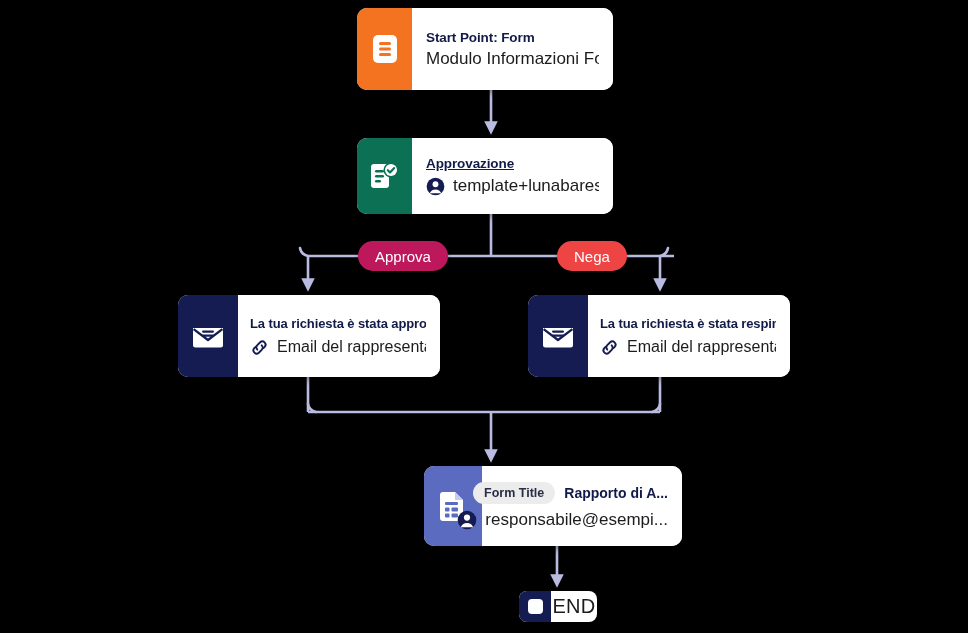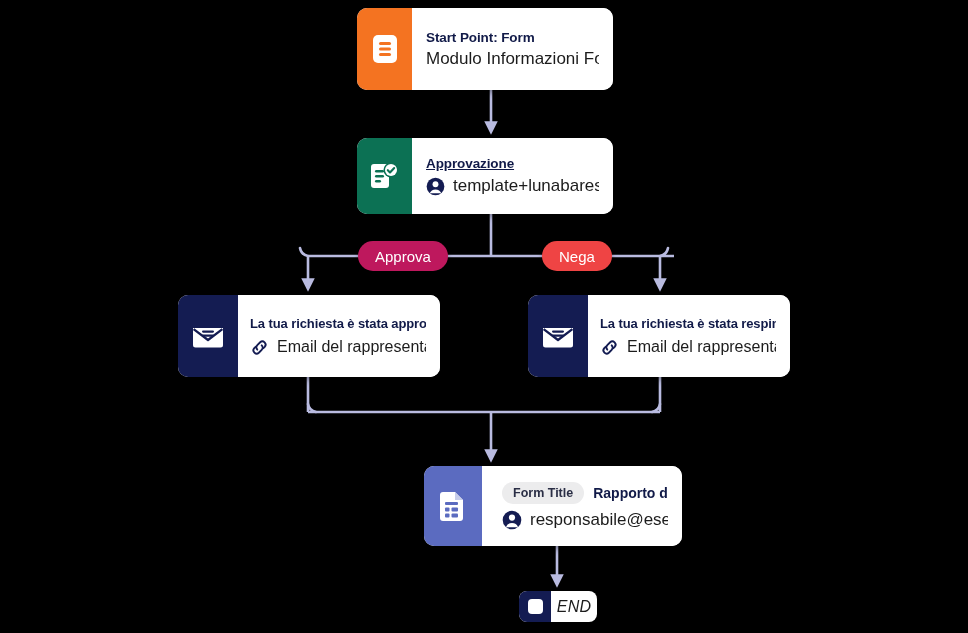--- a/index.html
+++ b/index.html
@@ -107,21 +107,21 @@
   }
   #node-email-rejected .node-icon { width: 60px; background: #141C52; }
 
   .email-node .node-body { padding-left: 12px; }
   .email-node .node-title { margin-bottom: 7px; font-size: 13px; }
 
   #node-form {
     left: 424px; top: 466px; width: 258px; height: 80px;
   }
   #node-form .node-icon { width: 58px; background: #5B6BC0; }
-  #node-form .node-body { padding-left: 20px; }
+  #node-form .node-body { padding-left: 2px; align-items: flex-end; }
   #node-form .node-title-row {
     display: flex;
     align-items: center;
     gap: 9px;
     margin-bottom: 6px;
     white-space: nowrap;
     overflow: hidden;
   }
 
   .pill-badge {
@@ -164,44 +164,43 @@
     width: 15px; height: 15px;
     background: #ffffff;
     border-radius: 4px;
   }
   #node-end .end-label {
     flex: 1;
     display: flex;
     align-items: center;
     justify-content: center;
     color: #1c1c1c;
-    font-size: 16px;
+    font-size: 20px;
     letter-spacing: 0.2px;
-    font-style: italic;
   }
 
   
   .branch-pill {
     position: absolute;
     height: 30px;
     border-radius: 16px;
     display: flex;
     align-items: center;
     justify-content: center;
     color: #ffffff;
     font-size: 15px;
     padding: 0 17px;
     box-shadow: 0 1px 4px rgba(0,0,0,0.35);
   }
   #pill-approve {
     left: 358px; top: 241px;
     background: #be185d;
   }
   #pill-deny {
-    left: 542px; top: 241px;
+    left: 557px; top: 241px;
     background: #EF4444;
   }
 
   svg.i { display: block; }
 </style>
 </head>
 <body>
 
 <div id="canvas">
 

